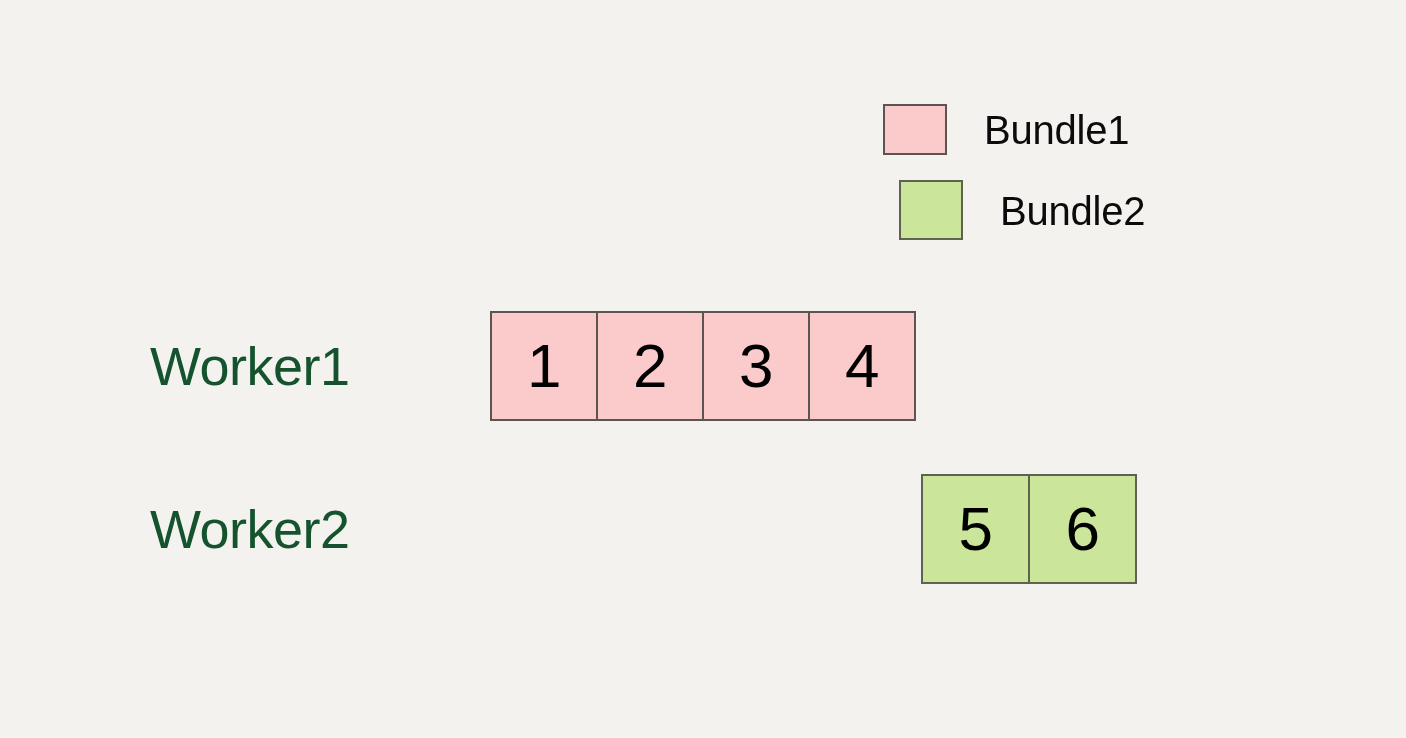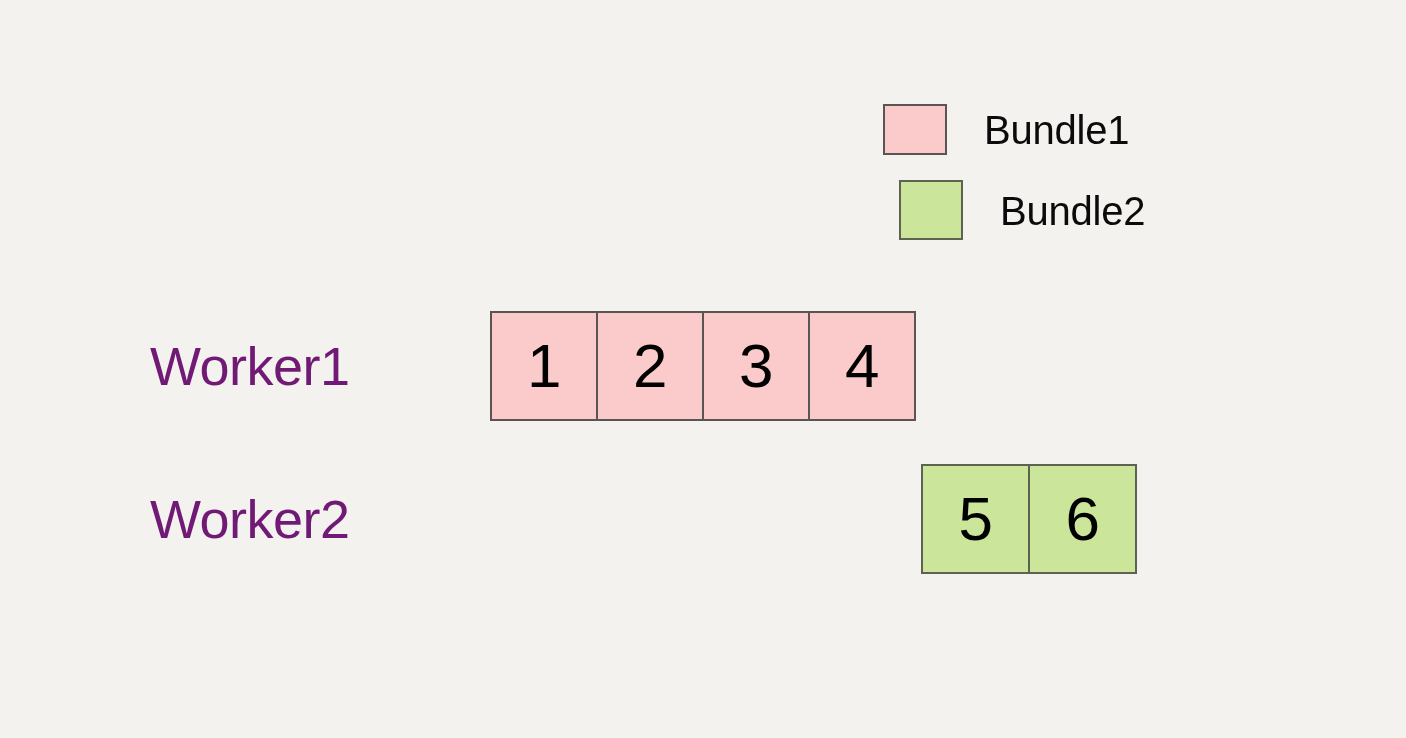--- a/index.html
+++ b/index.html
@@ -64,32 +64,32 @@
   }
 
   
   .worker-row {
     position: absolute;
     left: 0;
     width: 1406px;
     height: 112px;
   }
   .worker-row.row-0 { top: 311px; }
-  .worker-row.row-1 { top: 464px; text-align: center; }
+  .worker-row.row-1 { top: 474px; text-align: center; }
 
   .worker-label {
     position: absolute;
     left: 150px;
     top: 0;
     height: 110px;
     display: flex;
     align-items: center;
     font-size: 54px;
     line-height: 1;
-    color: #701a75;
+    color: #14532d;
     letter-spacing: -0.5px;
     white-space: nowrap;
   }
 
   .cell-strip {
     position: absolute;
     top: 0;
     display: flex;
   }
   .worker-row.row-0 .cell-strip { left: 490px; }

